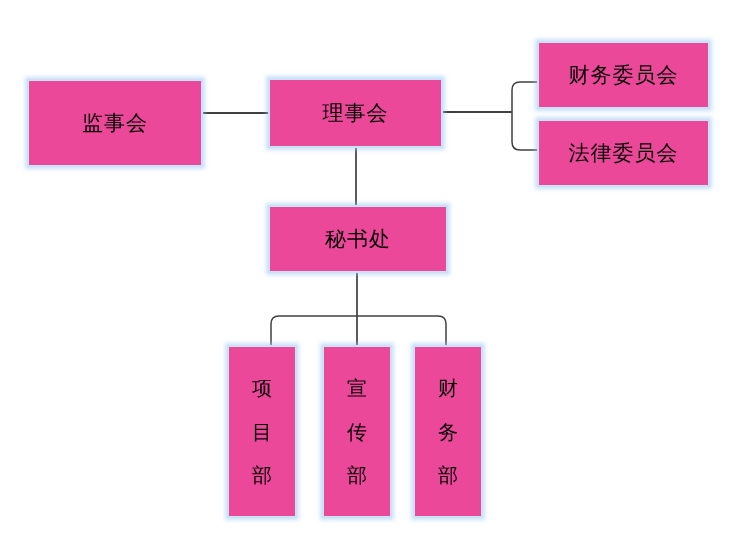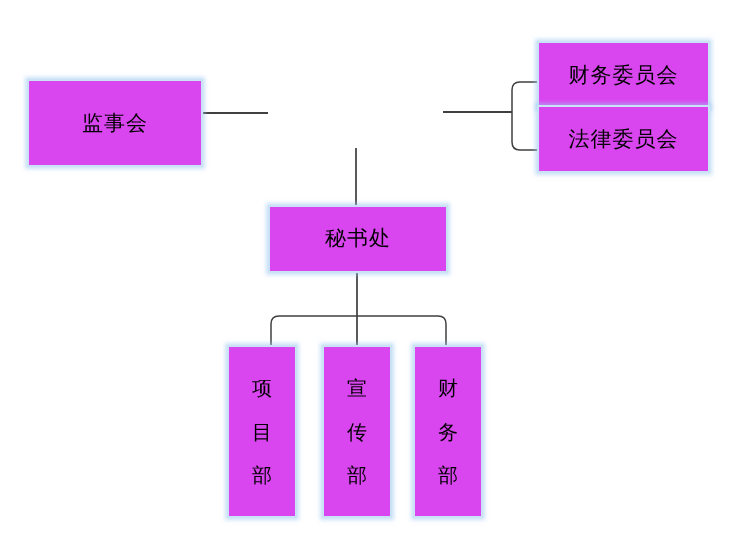--- a/index.html
+++ b/index.html
@@ -18,21 +18,21 @@
   #connectors {
     position: absolute;
     left: 0;
     top: 0;
     width: 735px;
     height: 551px;
   }
   .node {
     position: absolute;
     box-sizing: border-box;
-    background: #d946ef;
+    background: #ec4899;
     border: 2px solid #c9e2f6;
     box-shadow: 0 0 4px 2px rgba(158, 201, 243, 0.55);
     display: flex;
     align-items: center;
     justify-content: center;
     color: #000000;
     font-size: 21px;
     letter-spacing: 1px;
     line-height: 1;
   }
@@ -43,22 +43,22 @@
     letter-spacing: 0;
     padding: 8px 0;
   }
   .node.vertical span {
     display: block;
   }
   
   #n-supervisory { left: 27px;  top: 79px;  width: 176px; height: 88px; }
   #n-council     { left: 268px; top: 78px;  width: 175px; height: 70px; }
   #n-fincom      { left: 537px; top: 41px;  width: 173px; height: 68px; }
-  #n-legalcom    { left: 537px; top: 105px; width: 173px; height: 68px; }
-  #n-secretariat { left: 268px; top: 205px; width: 180px; height: 68px; font-family: Liberation Mono, monospace; }
+  #n-legalcom    { left: 537px; top: 119px; width: 173px; height: 68px; }
+  #n-secretariat { left: 268px; top: 205px; width: 180px; height: 68px; }
   #n-project     { left: 227px; top: 345px; width: 70px;  height: 173px; }
   #n-publicity   { left: 322px; top: 345px; width: 70px;  height: 173px; }
   #n-findept     { left: 413px; top: 345px; width: 70px;  height: 173px; }
 </style>
 </head>
 <body>
 
 <div id="canvas">
 
   <svg id="connectors" viewBox="0 0 735 551" xmlns="http://www.w3.org/2000/svg">
@@ -72,20 +72,23 @@
 
     <path d="M357 273 V345" stroke="#000000" stroke-width="1.3" fill="none"></path>
 
     <path d="M271 345 V324 Q271 316 279 316 H438 Q446 316 446 324 V345" stroke="#404040" stroke-width="1.5" fill="none"></path>
   </svg>
 
   <div class="node" id="n-supervisory">
     <span>监事会</span>
   </div>
 
+  <div class="node" id="n-council">
+    <span>理事会</span>
+  </div>
 
   <div class="node" id="n-fincom">
     <span>财务委员会</span>
   </div>
 
   <div class="node" id="n-legalcom">
     <span>法律委员会</span>
   </div>
 
   <div class="node" id="n-secretariat">

